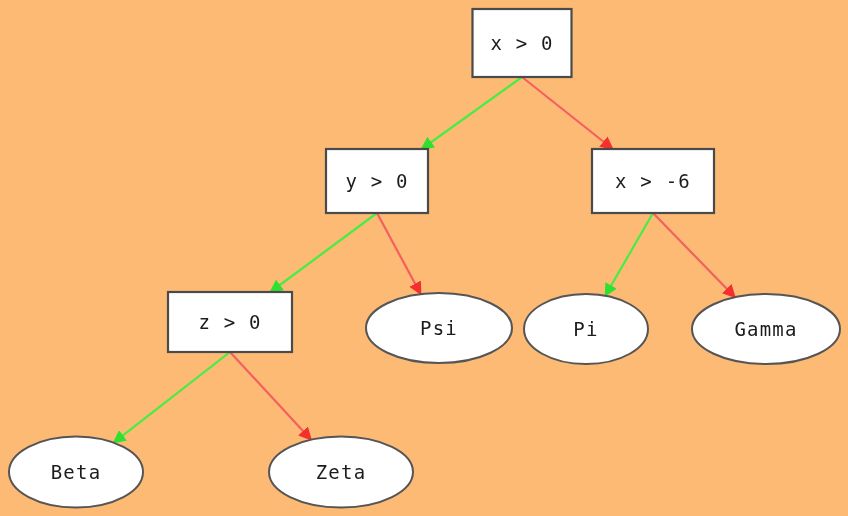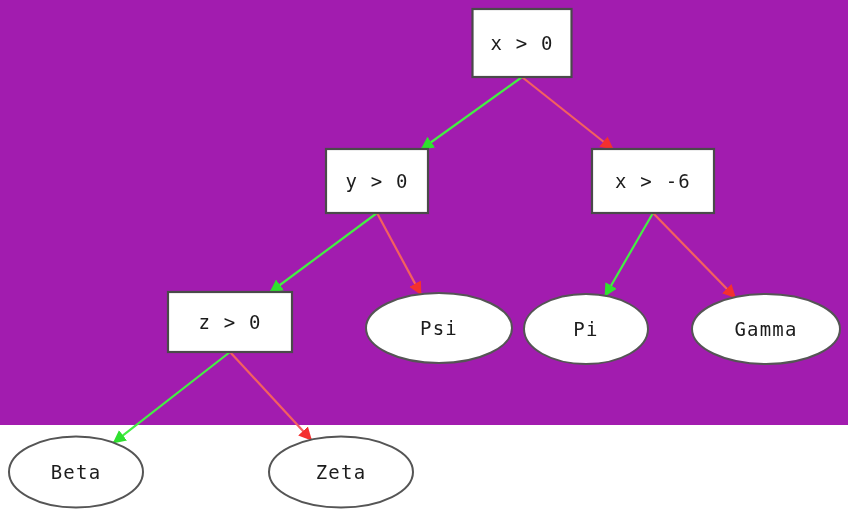--- a/index.html
+++ b/index.html
@@ -9,22 +9,22 @@
   }
   body {
     width: 848px;
     height: 516px;
     overflow: hidden;
     font-family: "DejaVu Sans Mono", monospace;
   }
   #diagram-root {
     position: relative;
     width: 848px;
-    height: 425px;
-    background: #a21caf;
+    height: 516px;
+    background: #fdba74;
   }
   svg#tree-svg {
     display: block;
     width: 848px;
     height: 516px;
   }
   .node-shape {
     fill: #ffffff;
     stroke: #4a4a4a;
     stroke-width: 2.2;

